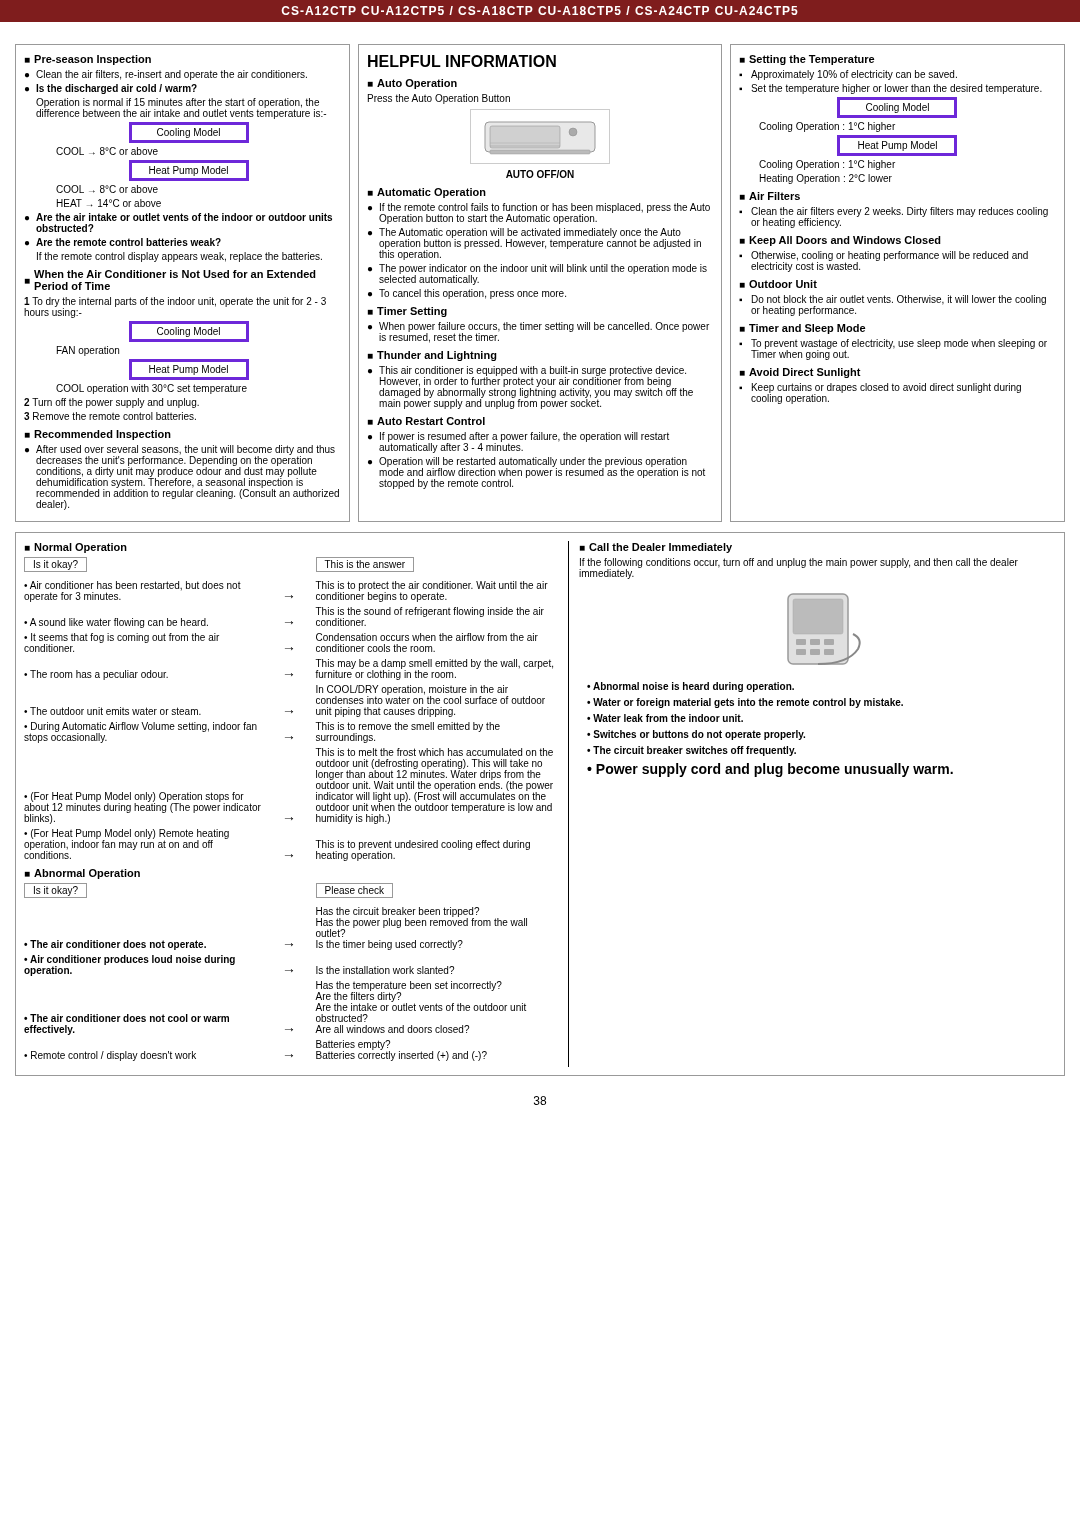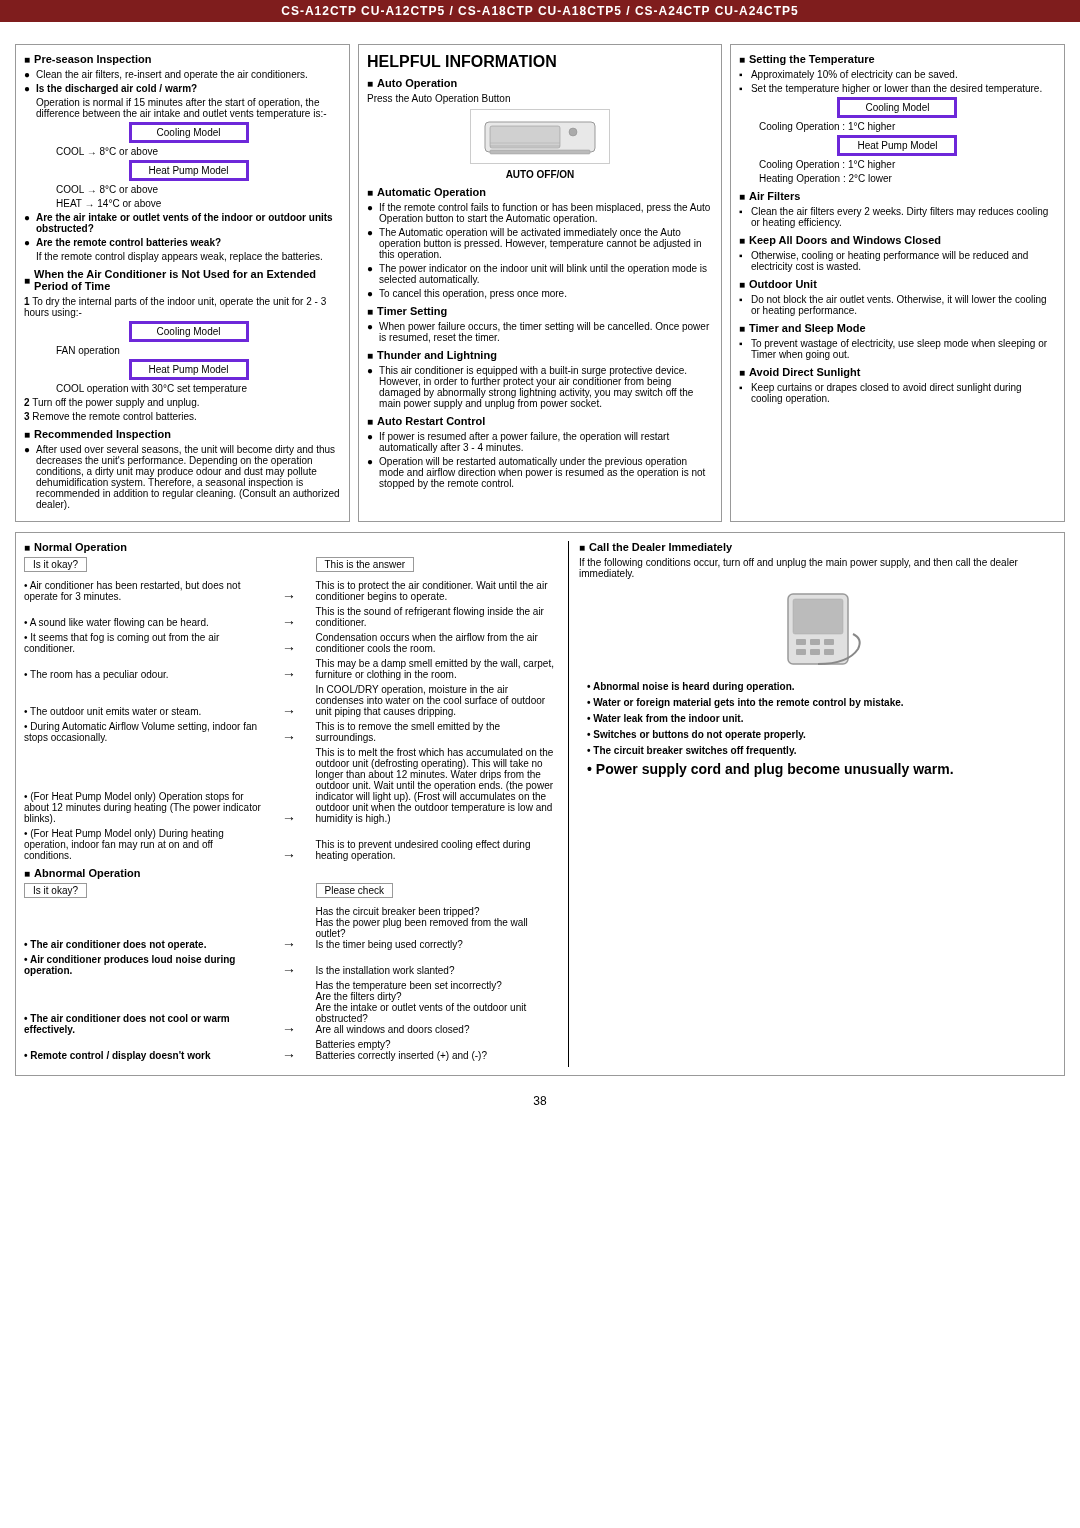--- a/index.html
+++ b/index.html
@@ -385,21 +385,21 @@
       <div class="trouble-col-q">• During Automatic Airflow Volume setting, indoor fan stops occasionally.</div>
       <div class="trouble-col-arrow">→</div>
       <div class="trouble-col-a">This is to remove the smell emitted by the surroundings.</div>
     </div>
               <div class="trouble-row">
       <div class="trouble-col-q">• (For Heat Pump Model only) Operation stops for about 12 minutes during heating (The power indicator blinks).</div>
       <div class="trouble-col-arrow">→</div>
       <div class="trouble-col-a">This is to melt the frost which has accumulated on the outdoor unit (defrosting operating). This will take no longer than about 12 minutes. Water drips from the outdoor unit. Wait until the operation ends. (the power indicator will light up). (Frost will accumulates on the outdoor unit when the outdoor temperature is low and humidity is high.)</div>
     </div>
               <div class="trouble-row">
-      <div class="trouble-col-q">• (For Heat Pump Model only) During heating operation, indoor fan may run at on and off conditions.</div>
+      <div class="trouble-col-q">• (For Heat Pump Model only) Remote heating operation, indoor fan may run at on and off conditions.</div>
       <div class="trouble-col-arrow">→</div>
       <div class="trouble-col-a">This is to prevent undesired cooling effect during heating operation.</div>
     </div>
             </div>
         </div>
 
         <div class="sub-section">
           <div class="section-header">Abnormal Operation</div>
 
           <div style="display:flex; margin-bottom:4px; align-items:center;">
@@ -418,21 +418,21 @@
       <div class="trouble-col-q" style="font-weight:bold;">• Air conditioner produces loud noise during operation.</div>
       <div class="trouble-col-arrow">→</div>
       <div class="trouble-col-a">Is the installation work slanted?</div>
     </div>
               <div class="trouble-row">
       <div class="trouble-col-q" style="font-weight:bold;">• The air conditioner does not cool or warm effectively.</div>
       <div class="trouble-col-arrow">→</div>
       <div class="trouble-col-a">Has the temperature been set incorrectly?<br>Are the filters dirty?<br>Are the intake or outlet vents of the outdoor unit obstructed?<br>Are all windows and doors closed?</div>
     </div>
               <div class="trouble-row">
-      <div class="trouble-col-q" style="font-weight:bold;">• Remote control / display doesn't work</div>
+      <div class="trouble-col-q" style="font-weight:normal;">• Remote control / display doesn't work</div>
       <div class="trouble-col-arrow">→</div>
       <div class="trouble-col-a">Batteries empty?<br>Batteries correctly inserted (+) and (-)?</div>
     </div>
             </div>
         </div>
 
       </div>
 
       <div class="trouble-call" style="border-left: 1px solid #000000; padding-left:10px;">
         <div class="section-header">Call the Dealer Immediately</div>

